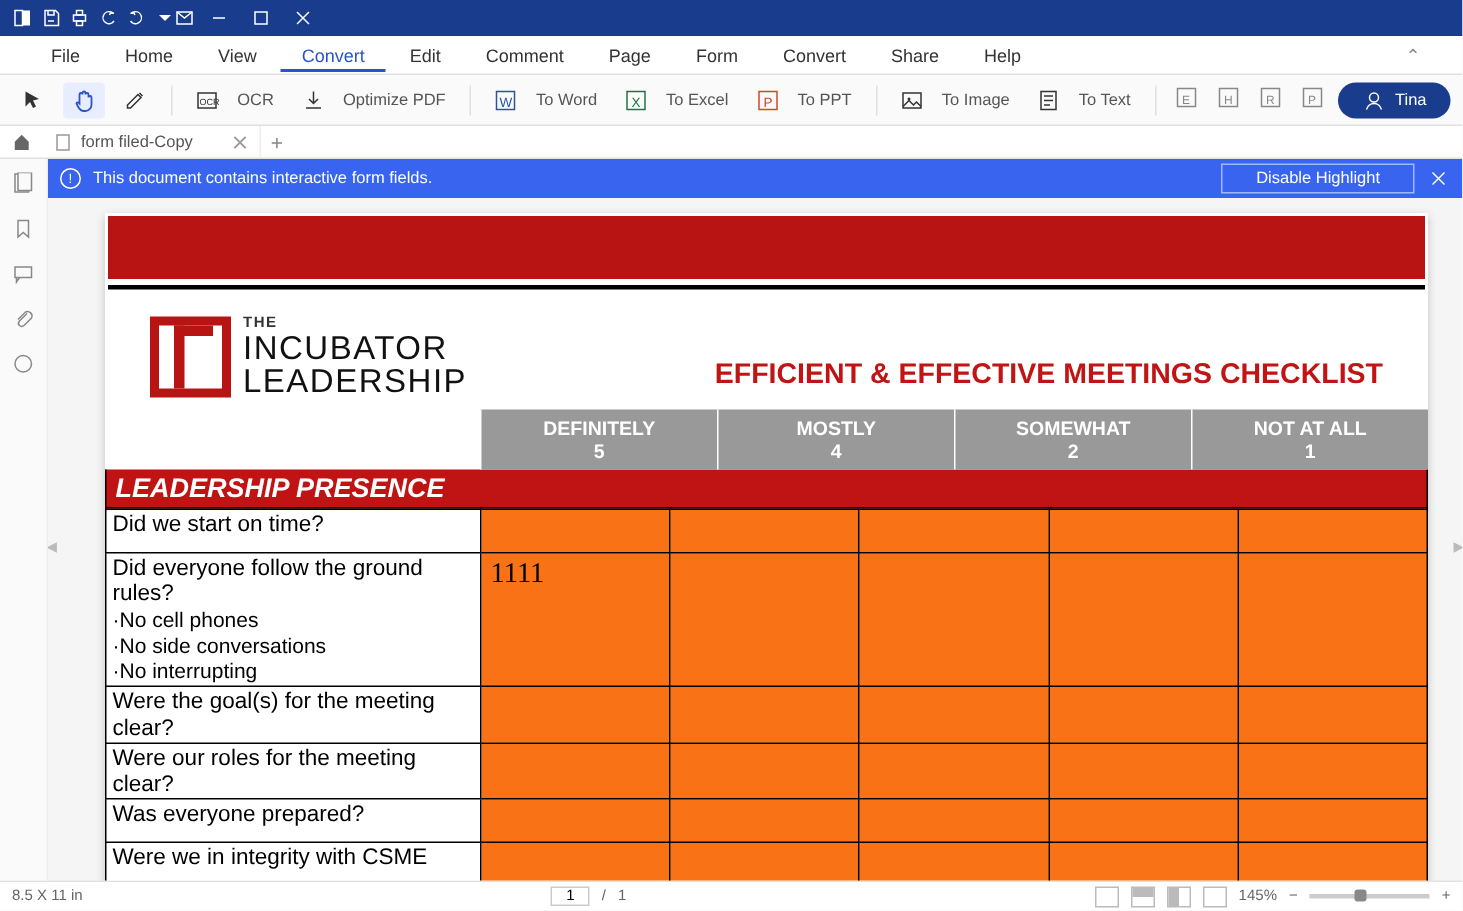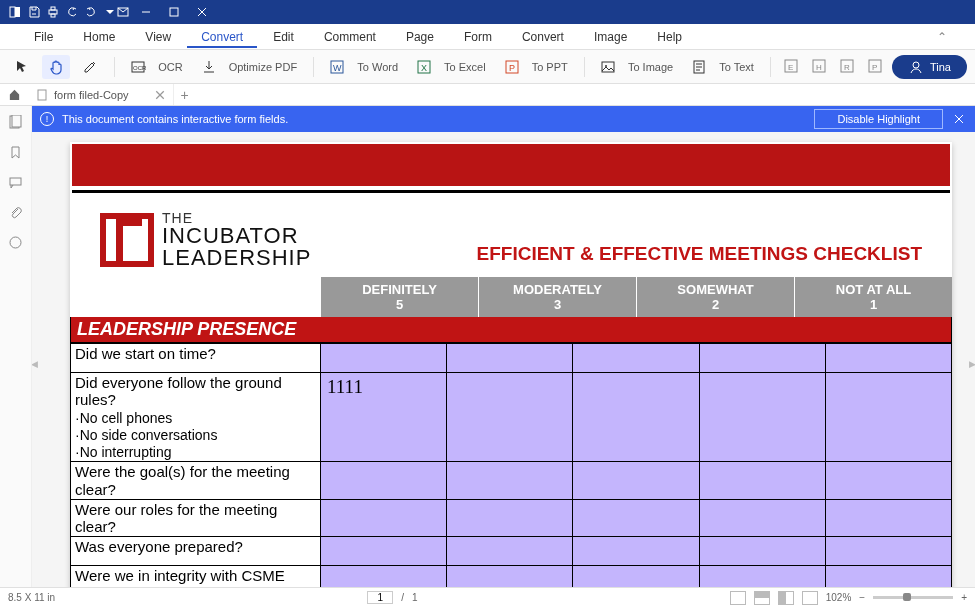--- a/index.html
+++ b/index.html
@@ -65,34 +65,34 @@
   .redband { height:42px; background:#b81414; margin:2px 2px 0 2px;}
   .blackline { height:3px; background:#000; margin:4px 2px 0 2px;}
 
   .header-row { display:flex; align-items:flex-end; padding: 18px 30px 8px 30px; gap:14px;}
   .logo { display:flex; align-items:center; gap:8px;}
   .logo-box { width:54px; height:54px; background:#fff; border:6px solid #b81414; position:relative;}
   .logo-box .bar{ position:absolute; background:#b81414;}
   .logo-box .bar.v{ left:10px; top:0; width:7px; height:42px;}
   .logo-box .bar.h{ left:10px; top:0; width:26px; height:7px;}
   .logo-text { font-family: Georgia, serif; line-height:1; }
-  .logo-text .the{ font-size:14px; letter-spacing:1px; color:#333;}
+  .logo-text .the{ font-size:10px; letter-spacing:1px; color:#333;font-weight:bold;}
   .logo-text .l1{ font-size:22px; letter-spacing:1px; color:#111; font-weight:400;}
   .header-row .htitle { flex:1; text-align:right; color:#c11414; font-weight:700; font-size:19px; font-family: Arial, sans-serif; padding-bottom:4px;}
 
   .scale-row { display:flex; height:40px;}
   .scale-row .leftcol{ width:250px;}
   .scale-cell { flex:1; background:#999; color:#fff; text-align:center; font-weight:700; font-size:13px; padding:2px 0; border-left:1px solid #fff; display:flex; flex-direction:column; justify-content:center;}
   
   .section-row { background:#c01414; color:#fff; font-weight:700; font-style:italic; font-size:18px; padding:2px 6px; border:1px solid #000; border-top:0;}
   
   table.checklist { width:100%; border-collapse:collapse;padding-left:24px;}
   table.checklist td { border:1px solid #000; font-size:15px; font-family: Arial, sans-serif; padding:1px 4px; vertical-align:top;}
   table.checklist td.q { width:250px; line-height:1.15;}
-  table.checklist td.cell { background:#c4b5fd;text-decoration:underline;}
+  table.checklist td.cell { background:#f97316;text-decoration:underline;}
   .cell-input { width:100%; border:none; background:transparent; font-family: Georgia, serif; font-size:19px; padding:2px;}
   .sub { font-size:14px;}
 
   
   .statusbar { height:20px; background:#fff; border-top:1px solid #e0e0e0; display:flex; align-items:center; font-size:10px; color:#666; padding:0 8px; gap:8px;}
   .statusbar .spacer{flex:1;}
   .page-input{ width:26px; font-size:10px; text-align:center; border:1px solid #ccc;}
   .view-btn{ width:16px;height:14px; border:1px solid #bbb; cursor:pointer; display:flex;}
   .zoom-slider{ width:80px; height:3px; background:#ccc; position:relative;}
   .zoom-slider .thumb{position:absolute; left:30px; top:-3px; width:8px; height:8px; background:#888; border-radius:2px;}
@@ -165,21 +165,21 @@
 <div class="menubar">
   <div class="menu-item file">File</div>
   <div class="menu-item">Home</div>
   <div class="menu-item">View</div>
   <div class="menu-item active">Convert</div>
   <div class="menu-item">Edit</div>
   <div class="menu-item">Comment</div>
   <div class="menu-item">Page</div>
   <div class="menu-item">Form</div>
   <div class="menu-item">Convert</div>
-  <div class="menu-item">Image</div>
+  <div class="menu-item">Share</div>
   <div class="menu-item">Help</div>
   <div class="spacer"></div>
   <div class="menu-collapse">⌃</div>
 </div>
 
 <div class="toolbar">
   <div class="tool-btn">
       <span class="ticon">
         <svg viewBox="0 0 16 16">
           <path d="M3 2l9 5-4 1 2 4-2 1-2-4-3 3z" fill="#333"></path>
@@ -386,22 +386,22 @@
           <div class="htitle">EFFICIENT &amp; EFFECTIVE MEETINGS CHECKLIST</div>
         </div>
 
         <div class="scale-row">
           <div class="leftcol"></div>
           <div class="scale-cell">
               <span>DEFINITELY</span>
               <span>5</span>
             </div>
           <div class="scale-cell">
-              <span>MODERATELY</span>
-              <span>3</span>
+              <span>MOSTLY</span>
+              <span>4</span>
             </div>
           <div class="scale-cell">
               <span>SOMEWHAT</span>
               <span>2</span>
             </div>
           <div class="scale-cell">
               <span>NOT AT ALL</span>
               <span>1</span>
             </div>
         </div>
@@ -474,19 +474,19 @@
   <span>8.5 X 11 in</span>
   <div class="spacer"></div>
   <input class="page-input" value="1" style="">
   <span>/</span>
   <span>1</span>
   <div class="spacer"></div>
   <div class="view-btn"></div>
   <div class="view-btn" style="background:linear-gradient(#bbb 50%,transparent 50%);"></div>
   <div class="view-btn" style="background:linear-gradient(90deg,#bbb 50%,transparent 50%);"></div>
   <div class="view-btn"></div>
-  <span>102%</span>
+  <span>145%</span>
   <span style="cursor:pointer;">−</span>
   <div class="zoom-slider">
       <div class="thumb"></div>
     </div>
   <span style="cursor:pointer;">+</span>
 </div>
 
 </body></html>

